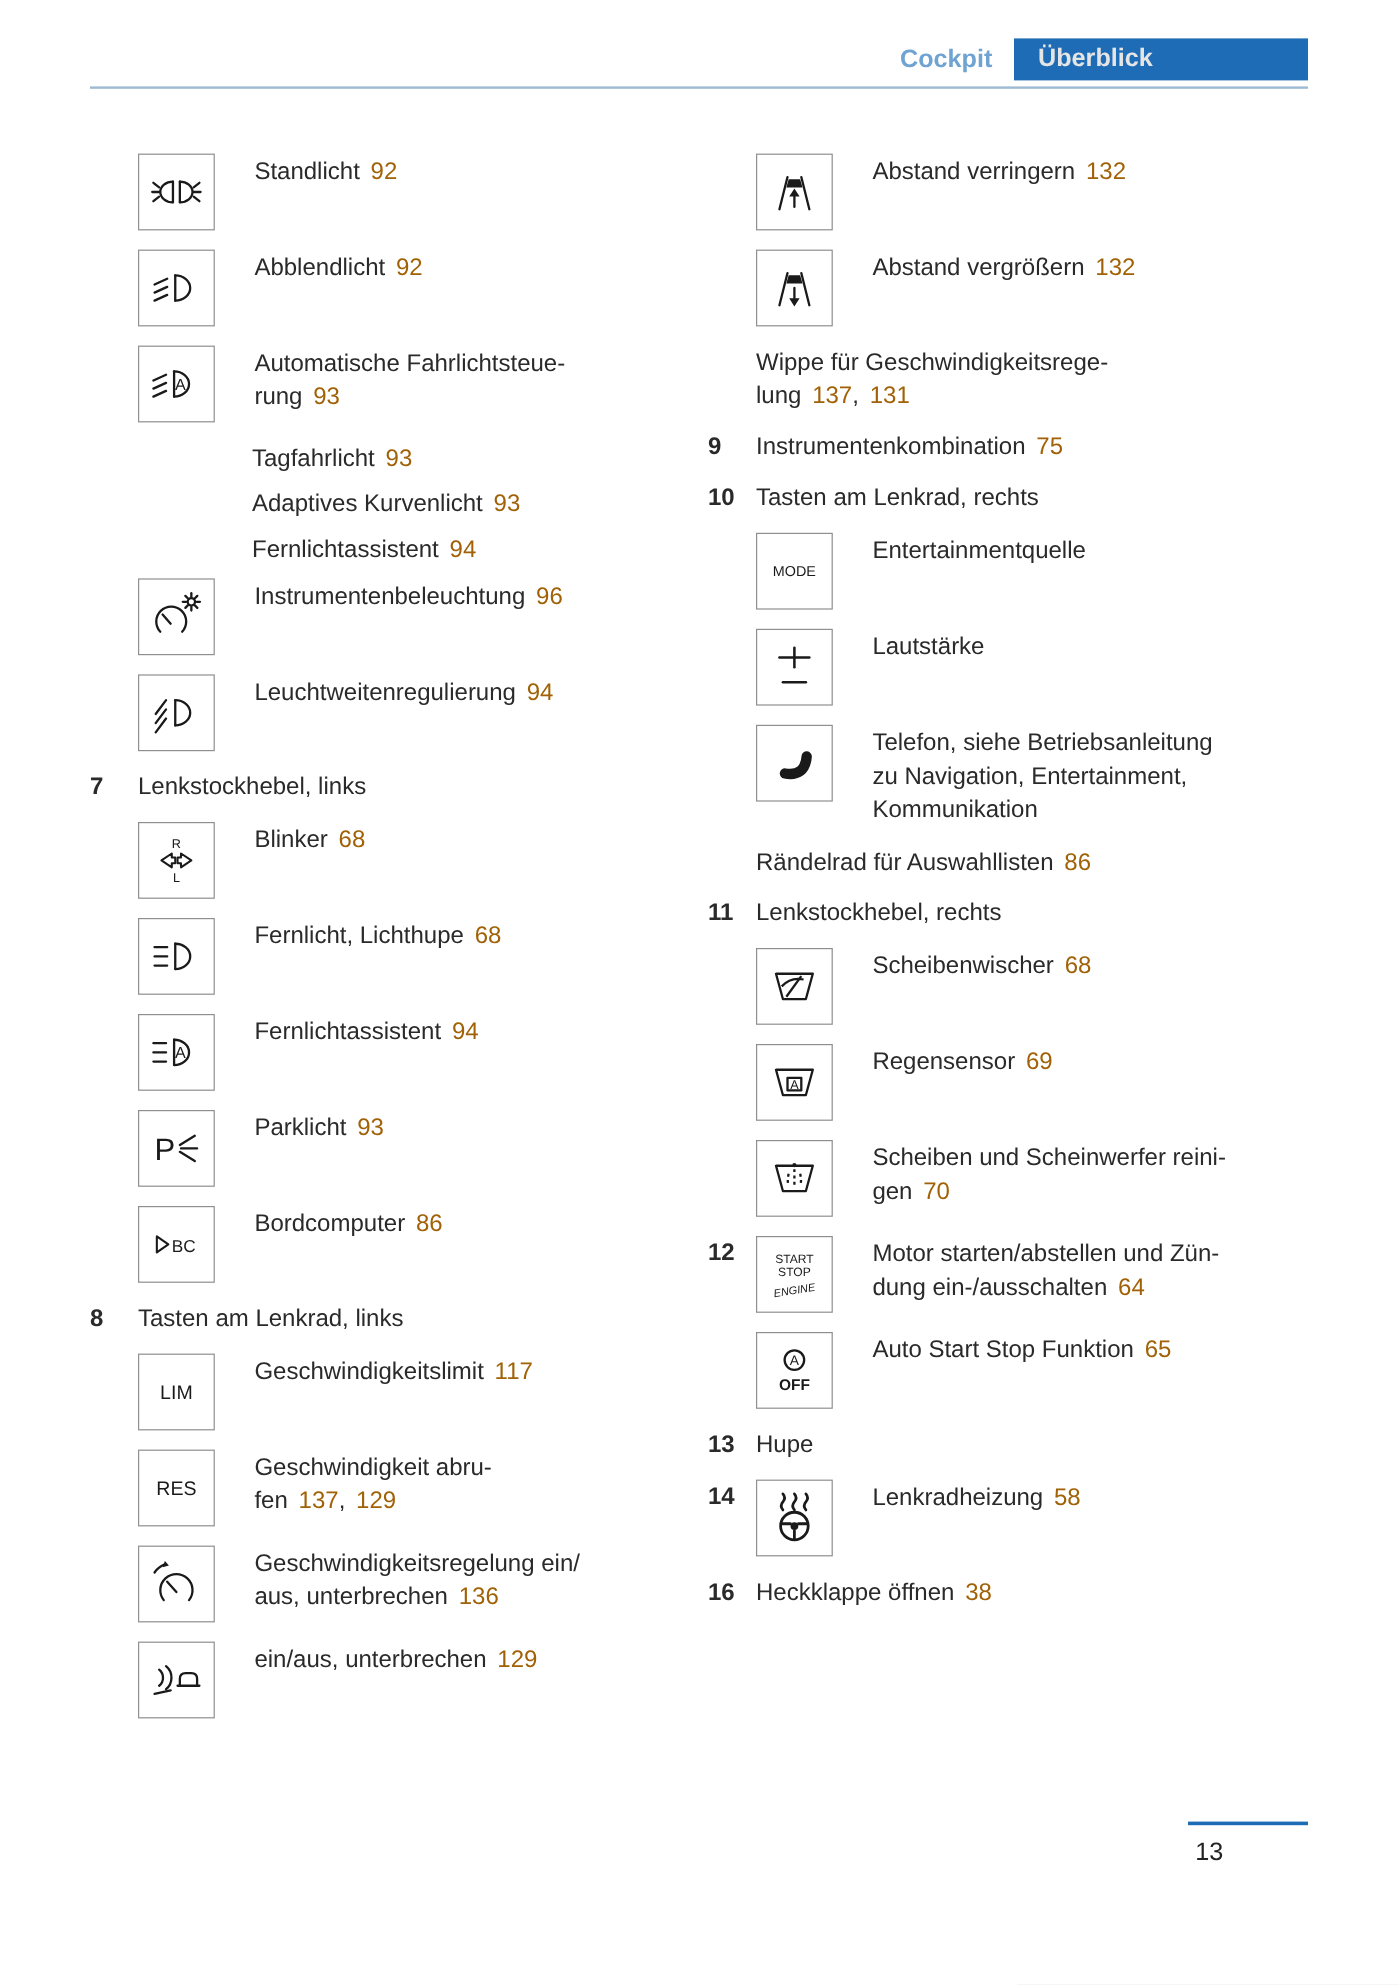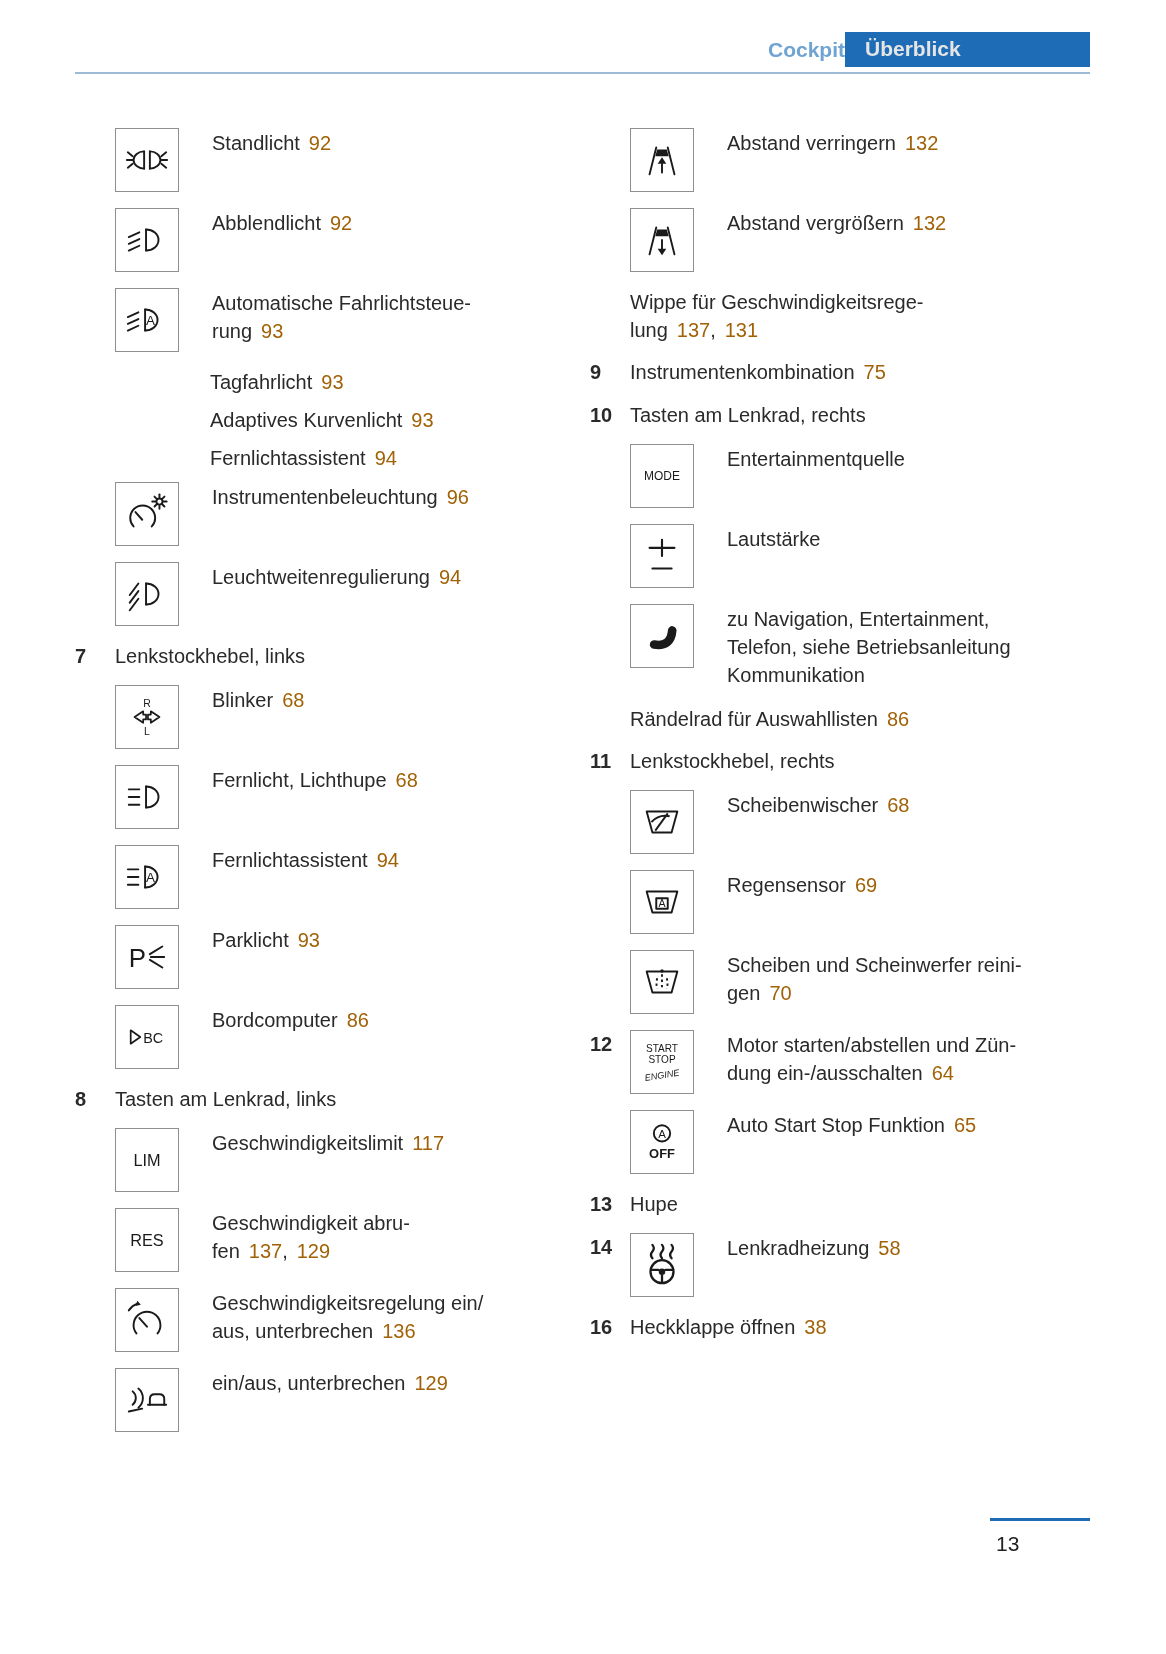--- a/index.html
+++ b/index.html
@@ -7,21 +7,21 @@
     position:relative;
     width:1166px;height:1654px;
     background:#ffffff;
     font-family:"Liberation Sans", sans-serif;
     color:#2a2a2a;
     overflow:hidden;
     margin:0 auto;
   }
   
   .header{padding:32px 76px 0 75px;}
-  .header-row{display:flex;justify-content:flex-end;align-items:center;}
+  .header-row{display:flex;justify-content:flex-end;align-items:center;gap:18px;}
   .cockpit{color:#6fa3d2;font-weight:bold;font-size:21px;}
   .tab{
     background:#1e6cb5;color:#e5e5e5;font-weight:bold;font-size:21px;
     width:245px;box-sizing:border-box;padding:5px 20px 6px 20px;
   }
   .header-rule{height:2px;background:#9dbbd4;margin-top:5px;}
   
   .columns{display:flex;padding:54px 0 0 75px;}
   .col-left{flex:0 0 515px;}
   .col-right{flex:0 0 505px;}
@@ -386,22 +386,22 @@
             <div class="line"><span class="txt">Lautstärke</span></div>
           </div>
         </div>
         <div class="row row-icon">
           <span class="iconbox">
             <svg viewBox="0 0 48 48">
               <path d="M12 26 q12 13 24 0" stroke="#1a1a1a" stroke-width="9" fill="none" stroke-linecap="round" transform="rotate(-38 24 24)"></path>
             </svg>
           </span>
           <div class="text">
+            <div class="line"><span class="txt">Telefon, siehe Betriebsanleitung</span></div>
             <div class="line"><span class="txt">zu Navigation, Entertainment,</span></div>
-            <div class="line"><span class="txt">Telefon, siehe Betriebsanleitung</span></div>
             <div class="line"><span class="txt">Kommunikation</span></div>
           </div>
         </div>
         <div class="row row-plain">
           <div class="text">
             <div class="line"><span class="txt">Rändelrad für Auswahllisten</span><span class="ref">86</span></div>
           </div>
         </div>
         <div class="row row-num">
           <span class="num">11</span>

